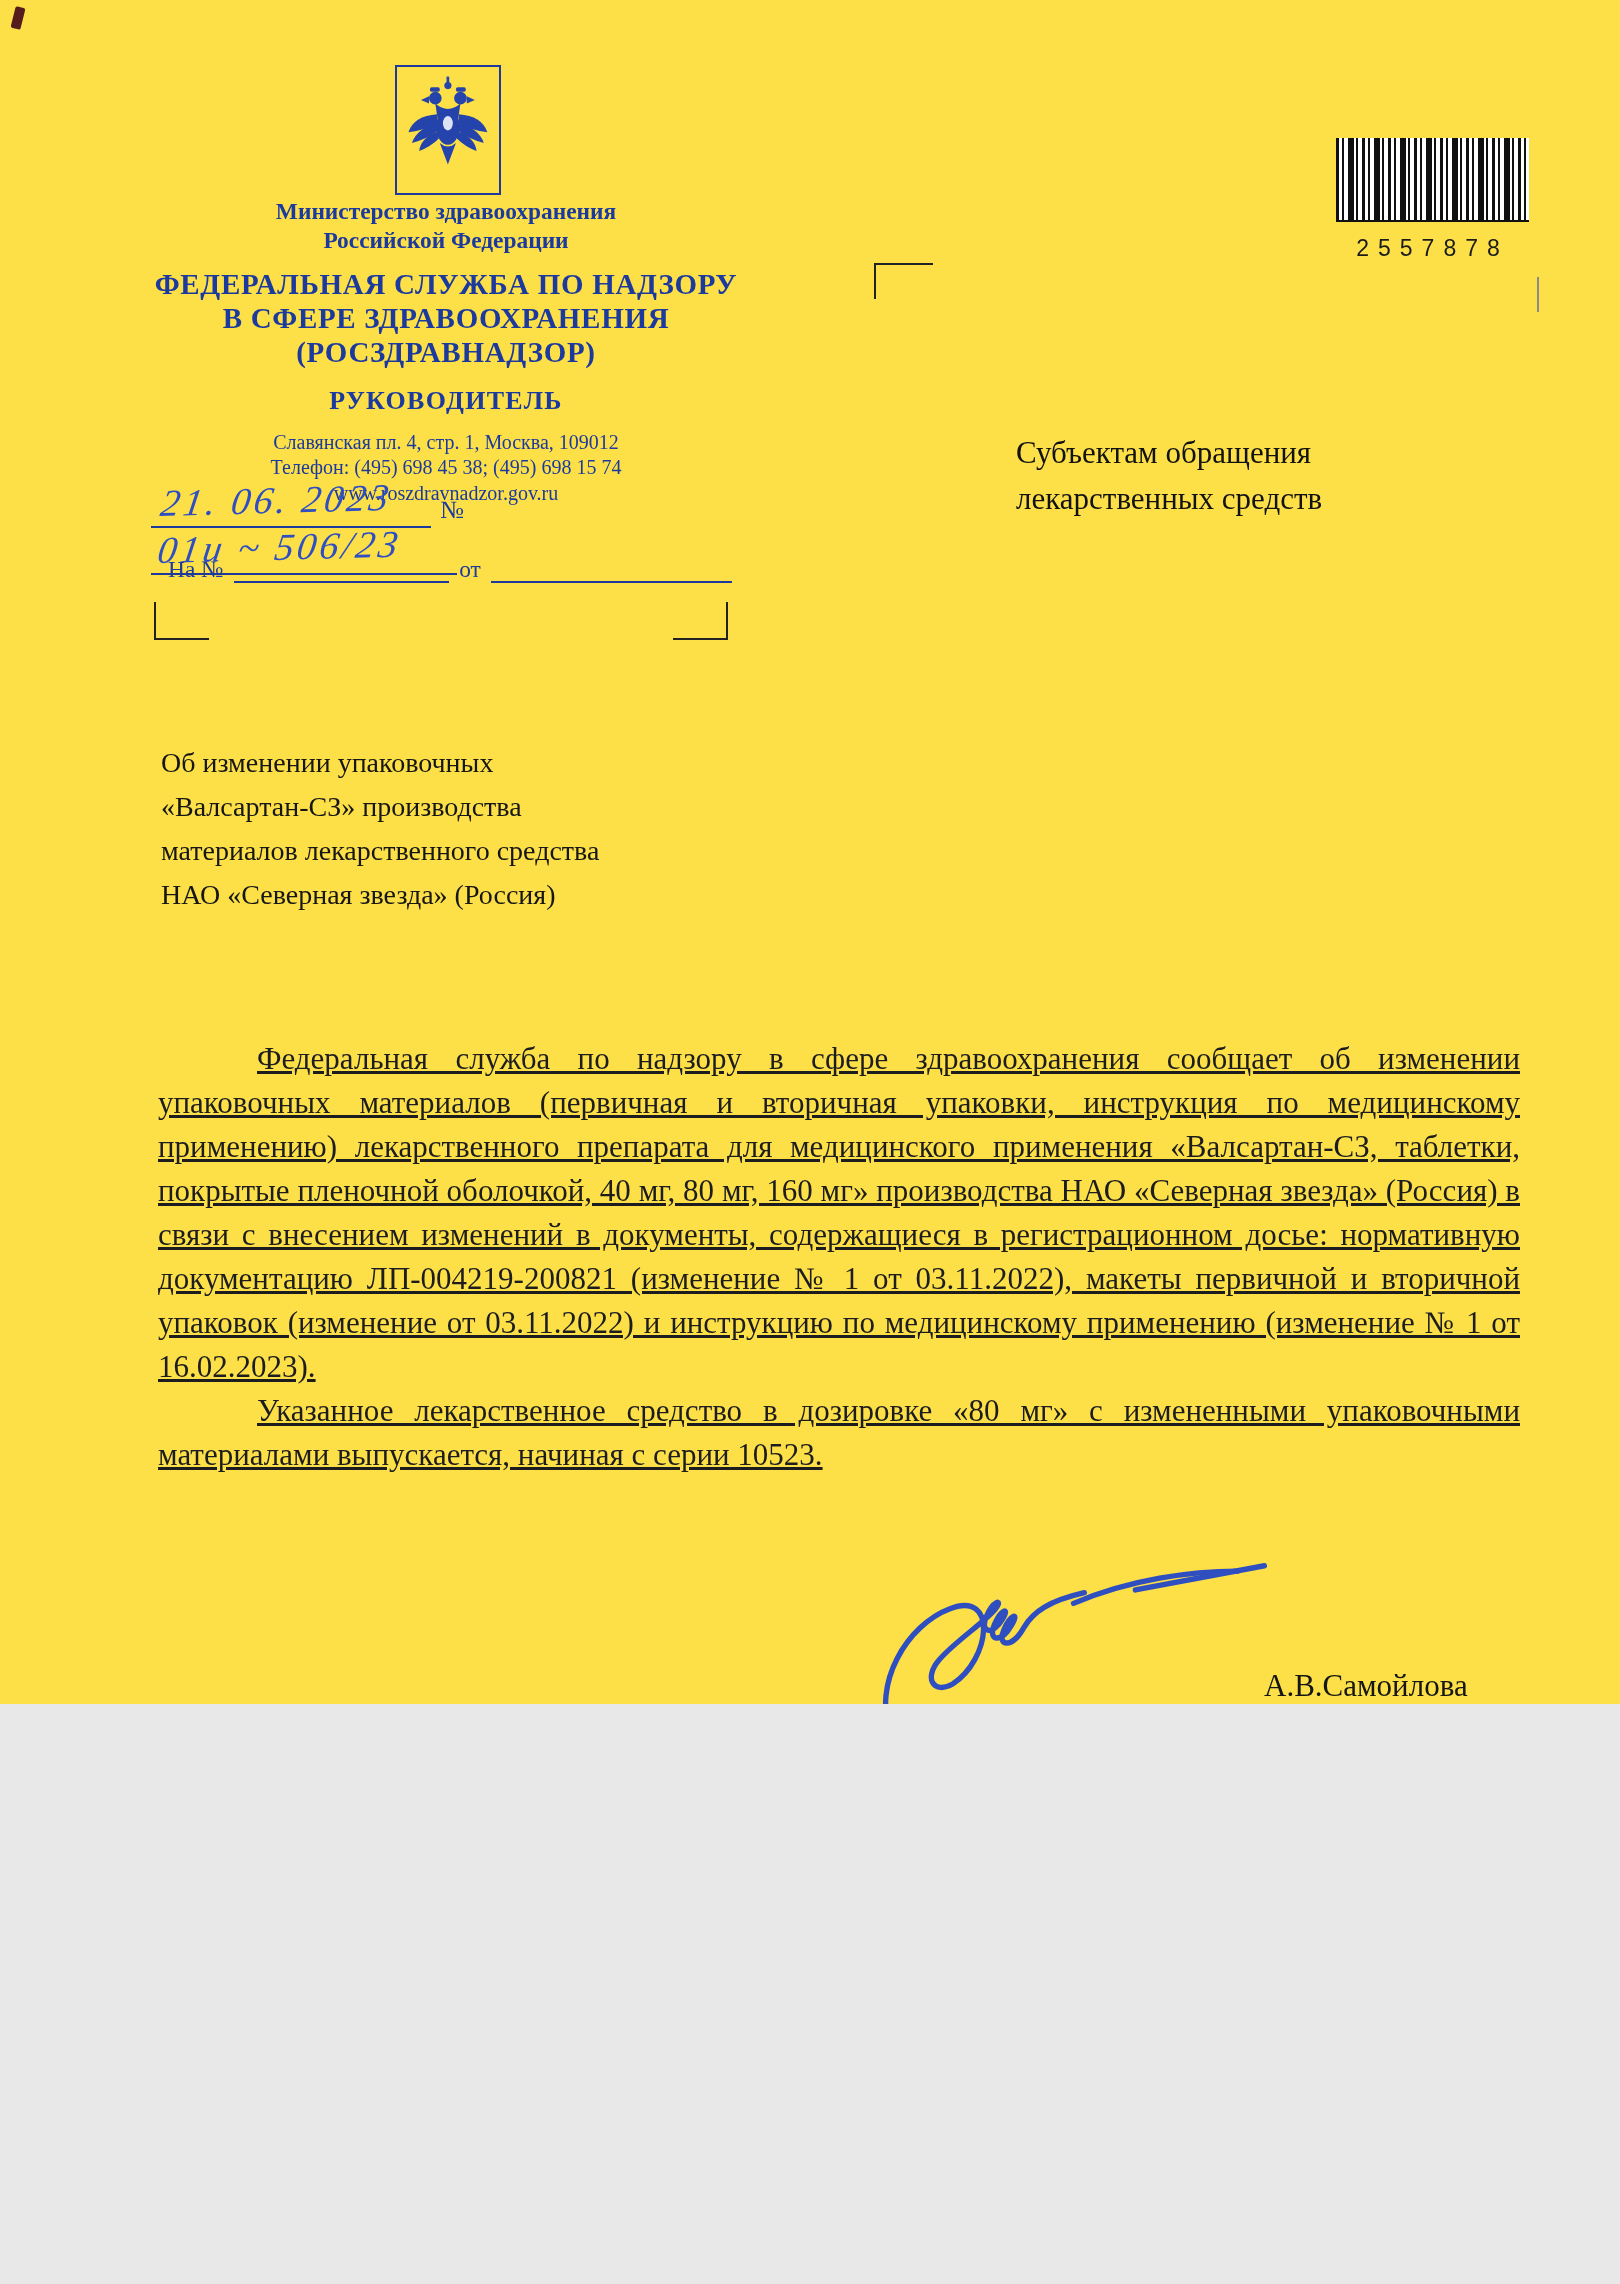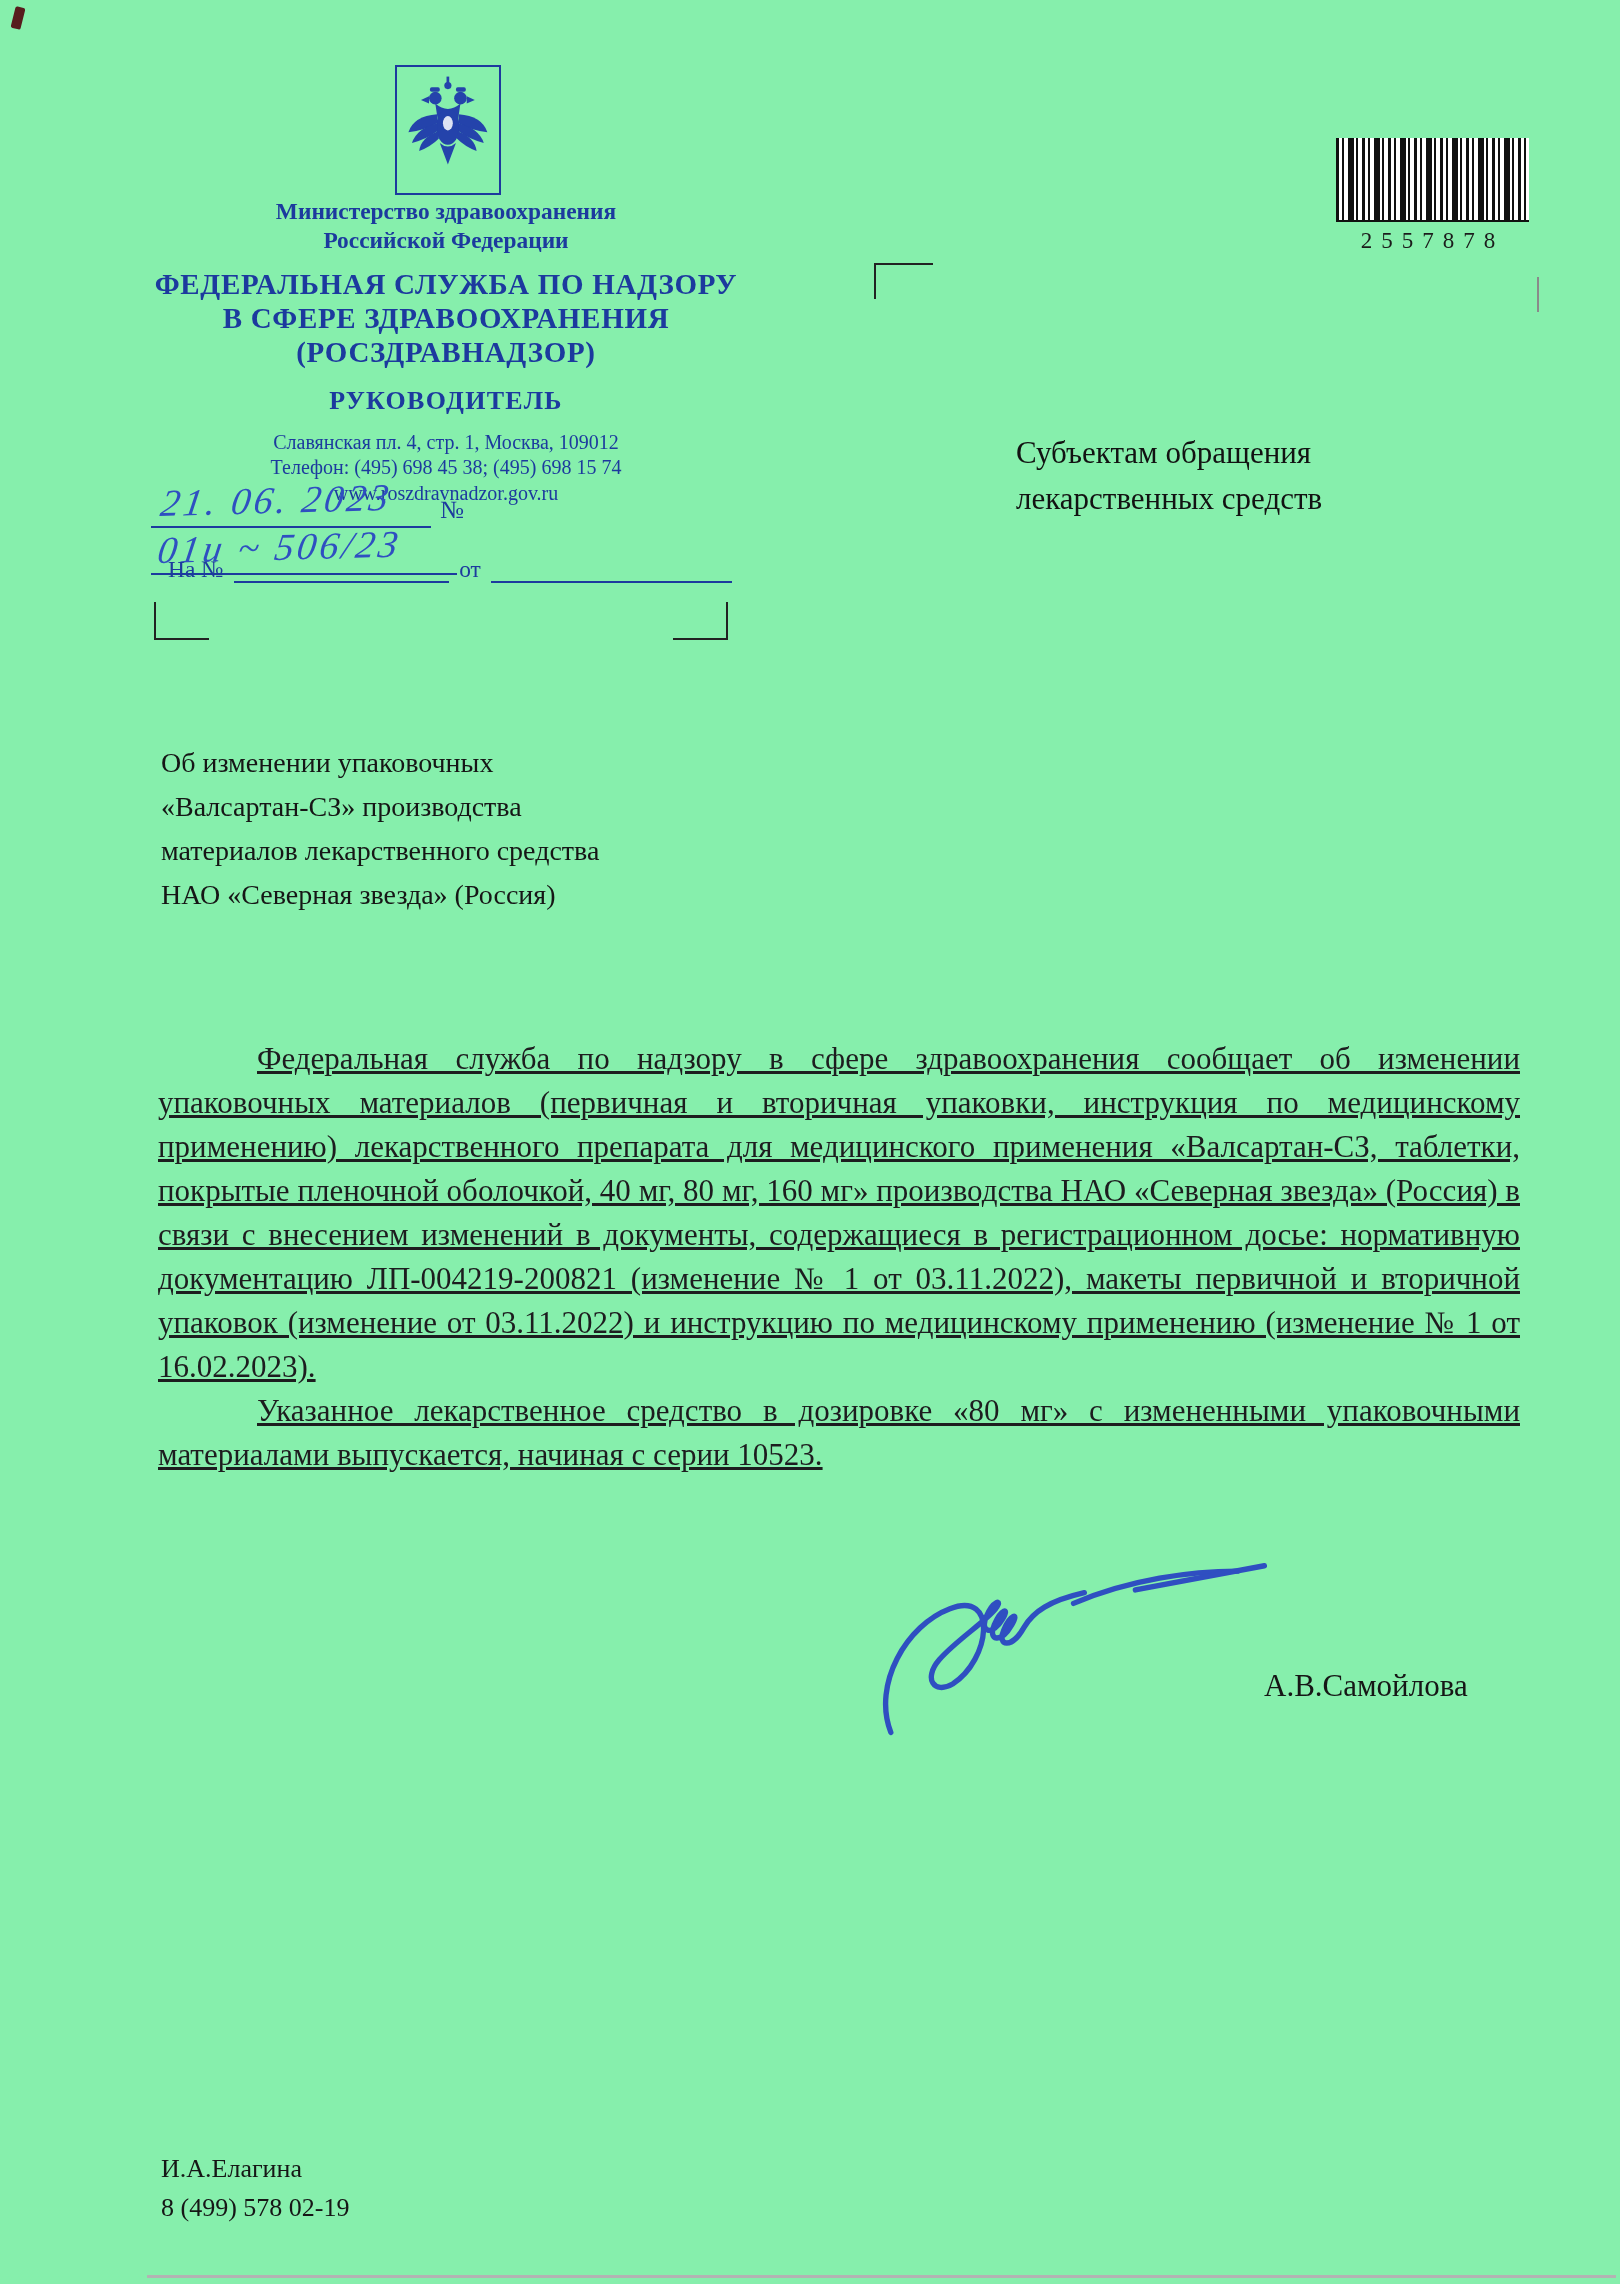--- a/index.html
+++ b/index.html
@@ -3,22 +3,22 @@
 <meta charset="utf-8">
 <style>
   :root{
     --accent:#1c3a9e;
     --ink:#2f4fc1;
     --body-color:#1d1d1f;
   }
   html,body{margin:0;padding:0;background:#e8e8e8;}
   .page{
     position:relative;
-    width:1621px;height:2284px;
-    background:#86efac;
+    width:1621px;height:1704px;
+    background:#fde047;
     font-family:"Liberation Serif", serif;
     overflow:hidden;
     margin:0 auto;
   }
   
   .emblem-box{
     position:absolute;left:395px;top:65px;width:106px;height:130px;
     border:2px solid var(--accent);
     display:flex;align-items:center;justify-content:center;
     box-sizing:border-box;
@@ -64,21 +64,21 @@
   .barcode{
     width:193px;height:82px;
     background:repeating-linear-gradient(90deg,
       #101010 0 3.3px,#ffffff 3.3px 5.9px,
       #101010 5.9px 7.8px,#ffffff 7.8px 12.4px,
       #101010 12.4px 17.6px,#ffffff 17.6px 20px,
       #101010 20px 21.5px,#ffffff 21.5px 26px);
     border-bottom:2.6px solid #101010;
   }
   .barcode-num{
-    margin-top:6px;font-family:Liberation Serif, serif;
+    margin-top:13px;font-family:Liberation Sans, sans-serif;
     font-size:23px;letter-spacing:9px;color:#1b1b1b;
   }
   
   .addressee{
     position:absolute;left:1016px;top:430px;width:521px;
     font-size:31px;line-height:46px;color:#121212;
   }
   
   .subject{
     position:absolute;left:161px;top:741px;width:586px;

